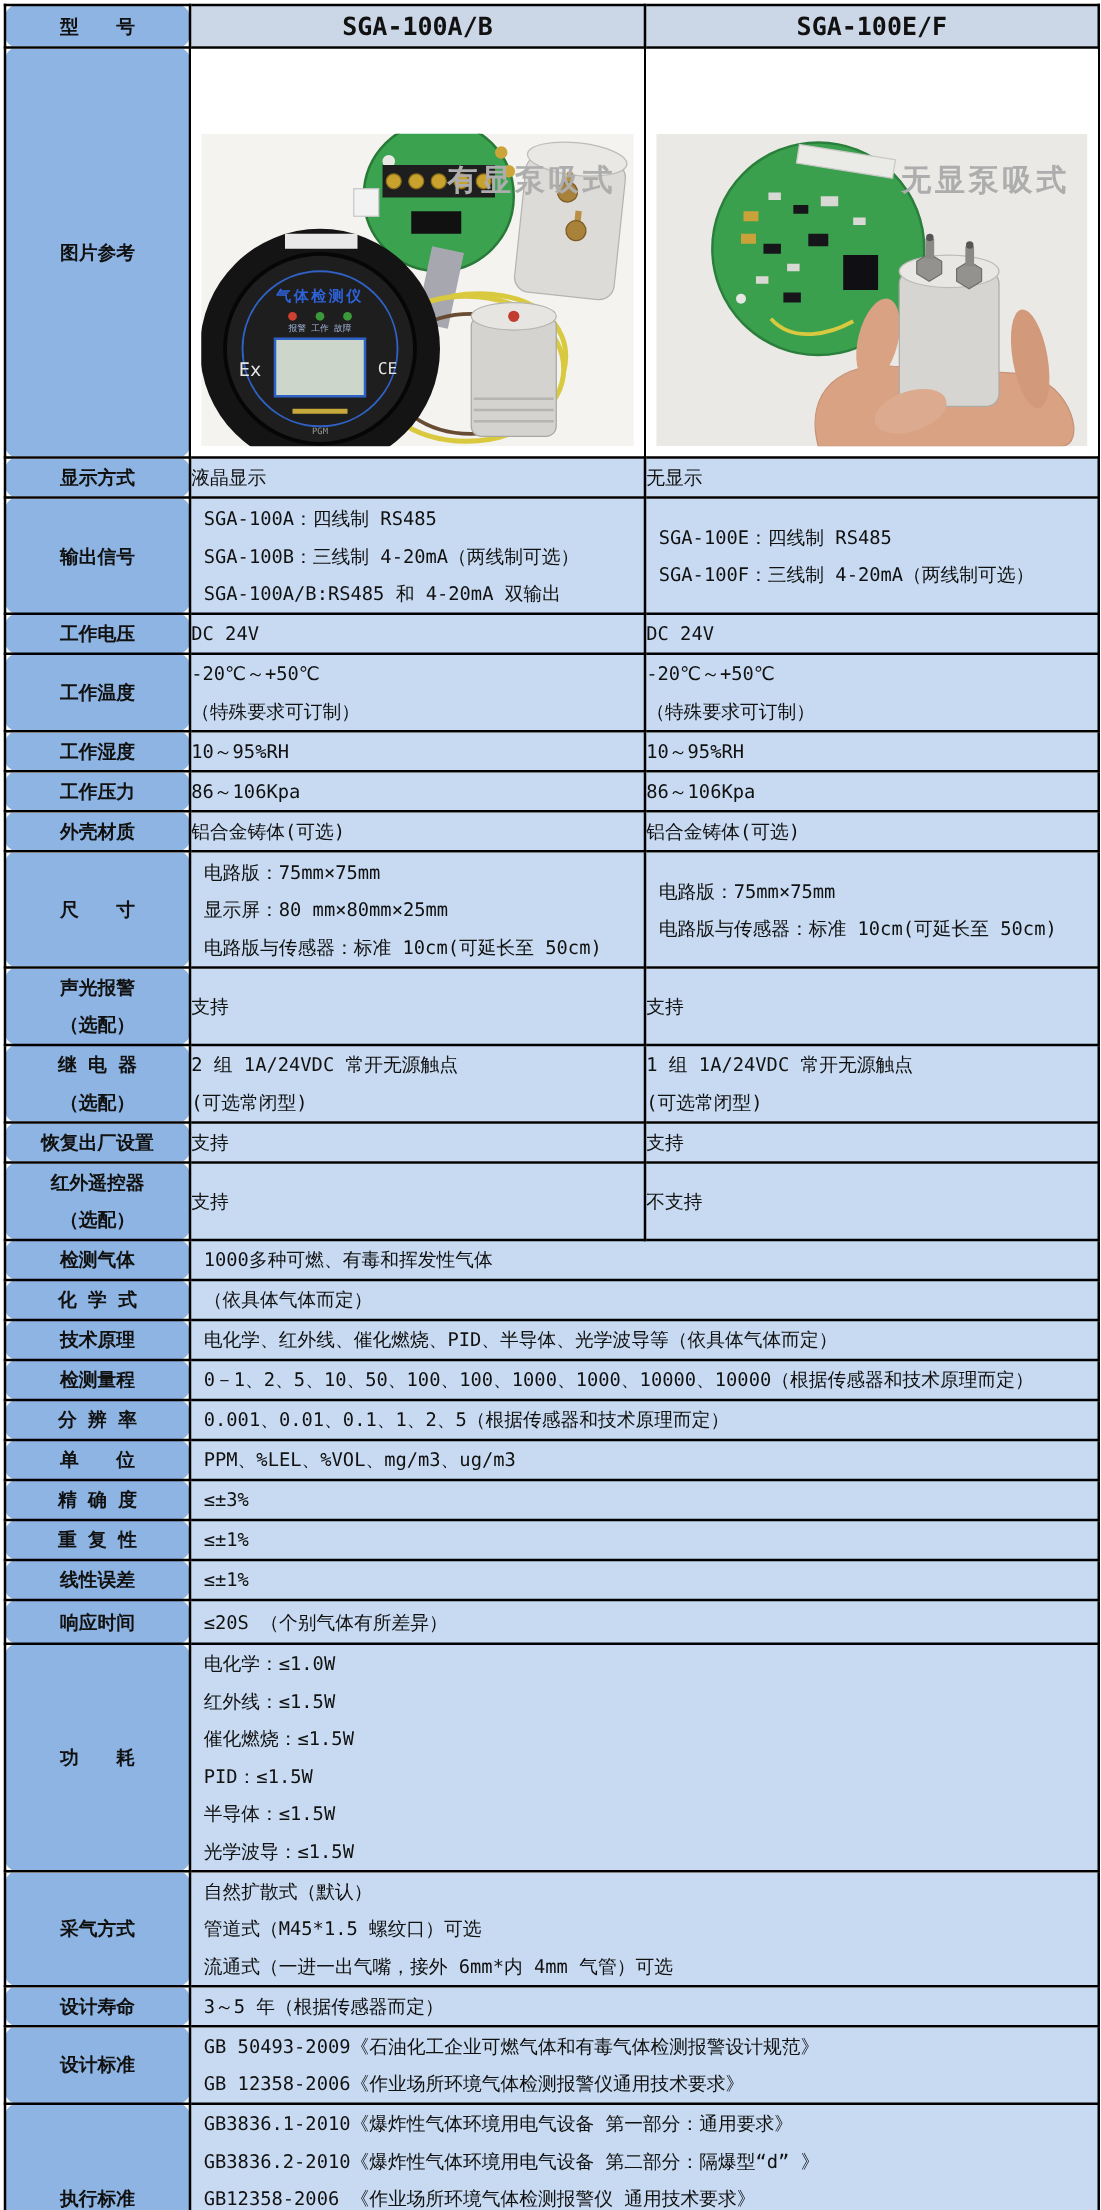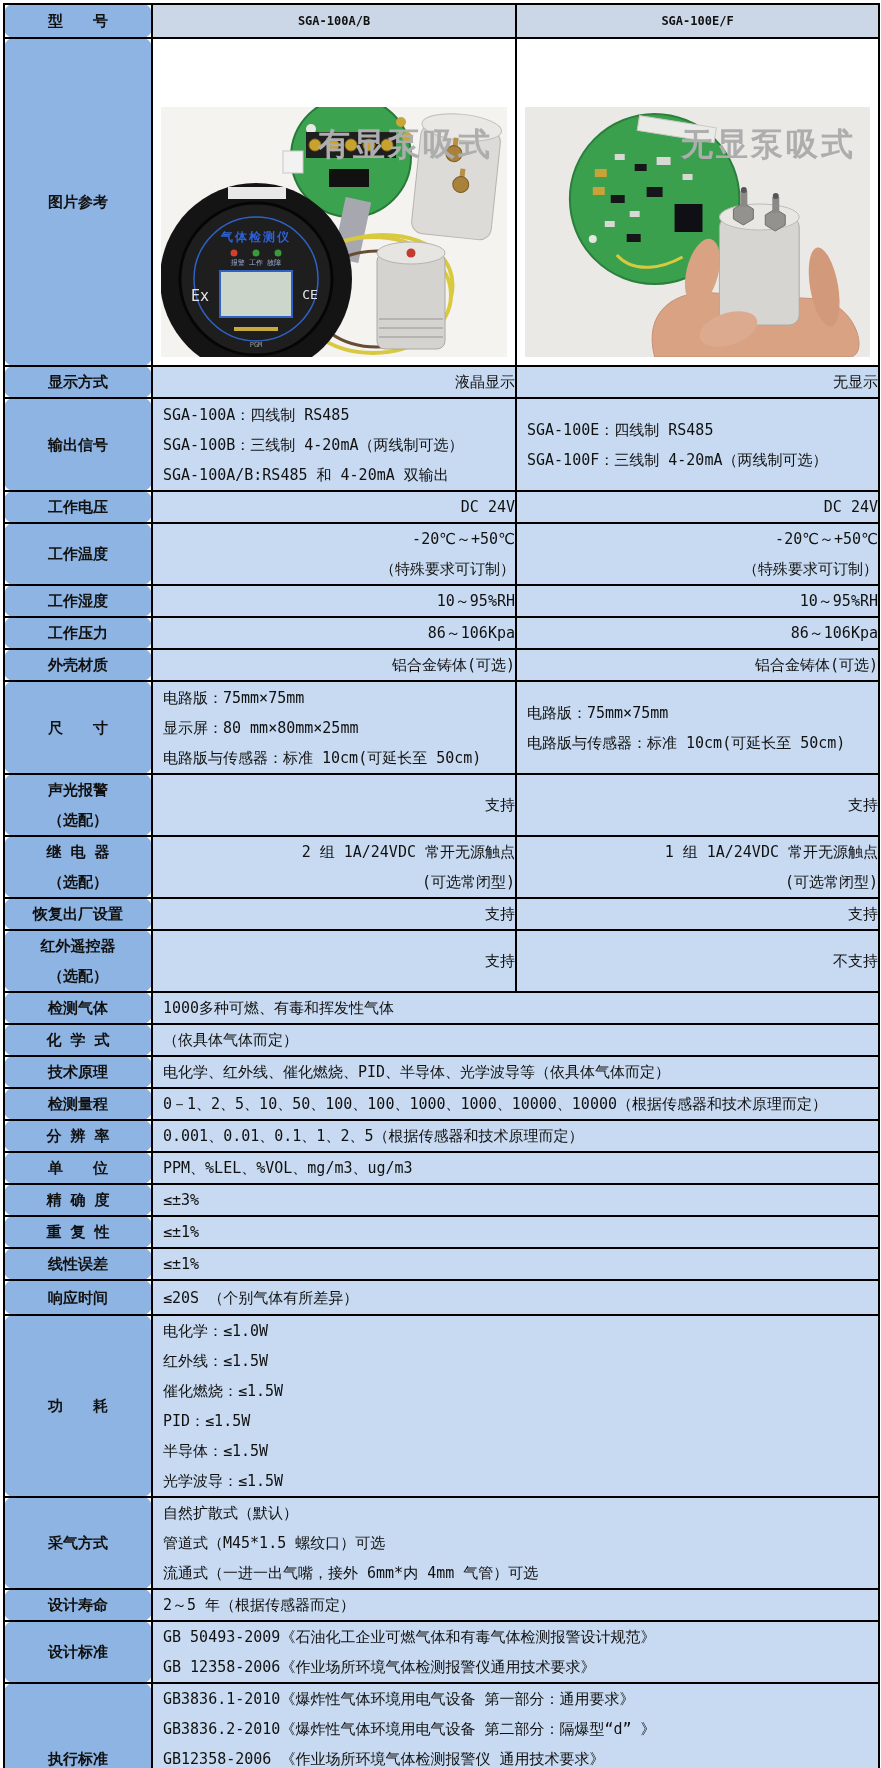--- a/index.html
+++ b/index.html
@@ -5,27 +5,27 @@
   :root{
     --label-bg:#8db4e2; --cell-bg:#c7daf1; --header-cell-bg:#cbd6e7;
     --border:#000000; --text:#111111; --watermark:#adadad; --page-bg:#ffffff;
   }
   *{margin:0;padding:0;box-sizing:border-box;}
   body{background:var(--page-bg);font-family:"DejaVu Sans Mono","DejaVu Sans","Liberation Sans",sans-serif;color:var(--text);}
   .page{position:relative;width:881px;height:1768px;background:var(--page-bg);overflow:hidden;}
   table.spec{position:absolute;left:3px;top:3px;width:875px;border-collapse:collapse;table-layout:fixed;}
   td{border:2px solid var(--border);vertical-align:middle;font-size:15px;line-height:30px;white-space:pre-line;overflow:hidden;}
   td.lab{background:var(--label-bg);text-align:center;font-weight:bold;border-radius:10px;}
-  td.hd{background:var(--header-cell-bg);text-align:center;font-weight:bold;font-size:12px;}
-  td.c{background:var(--cell-bg);text-align:right;}
+  td.hd{background:var(--header-cell-bg);text-align:center;font-weight:bold;font-size:20px;}
+  td.c{background:var(--cell-bg);text-align:left;}
   td.lft{background:var(--cell-bg);text-align:left;padding:0 10px;}
   td.photo{background:#ffffff;padding:8px;position:relative;}
   .ph{position:relative;width:100%;height:250px;}
   .ph svg{display:block;width:100%;height:100%;}
-  .wm{position:absolute;top:52px;right:14px;font-size:32px;letter-spacing:3px;color:var(--watermark);font-weight:bold;}
+  .wm{position:absolute;top:52px;right:14px;font-size:24px;letter-spacing:3px;color:var(--watermark);font-weight:bold;}
 </style>
 </head>
 <body>
 
 <div class="page">
 <table class="spec">
   <colgroup>
         <col style="width:148px">
         <col style="width:364px">
         <col style="width:363px">
@@ -304,21 +304,21 @@
 
   <tr style="height:90px">
     <td class="lab">采气方式</td>
     <td class="lft" colspan="2">自然扩散式（默认）
 管道式（M45*1.5 螺纹口）可选
 流通式（一进一出气嘴，接外 6mm*内 4mm 气管）可选</td>
   </tr>
 
   <tr style="height:30px">
     <td class="lab">设计寿命</td>
-    <td class="lft" colspan="2">2～5 年（根据传感器而定）</td>
+    <td class="lft" colspan="2">3～5 年（根据传感器而定）</td>
   </tr>
 
   <tr style="height:59px">
     <td class="lab">设计标准</td>
     <td class="lft" colspan="2">GB 50493-2009《石油化工企业可燃气体和有毒气体检测报警设计规范》
 GB 12358-2006《作业场所环境气体检测报警仪通用技术要求》</td>
   </tr>
 
   <tr style="height:152px">
     <td class="lab">执行标准</td>

